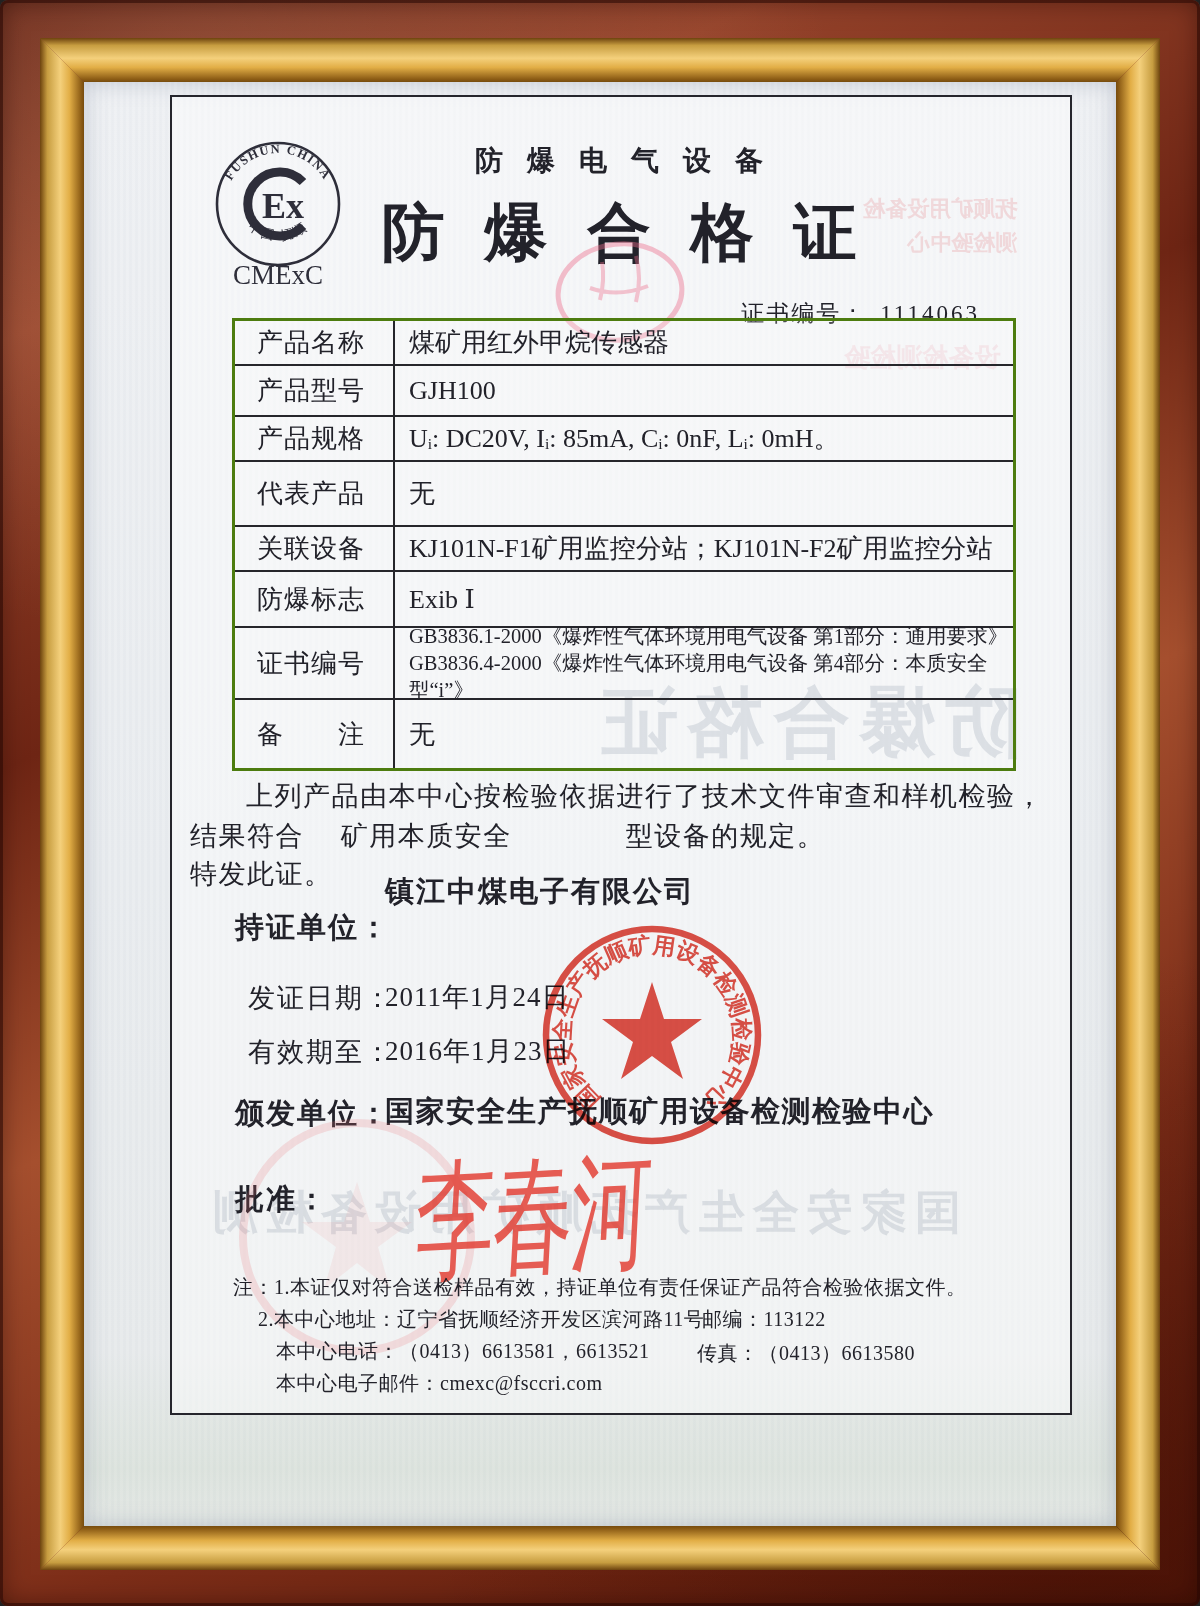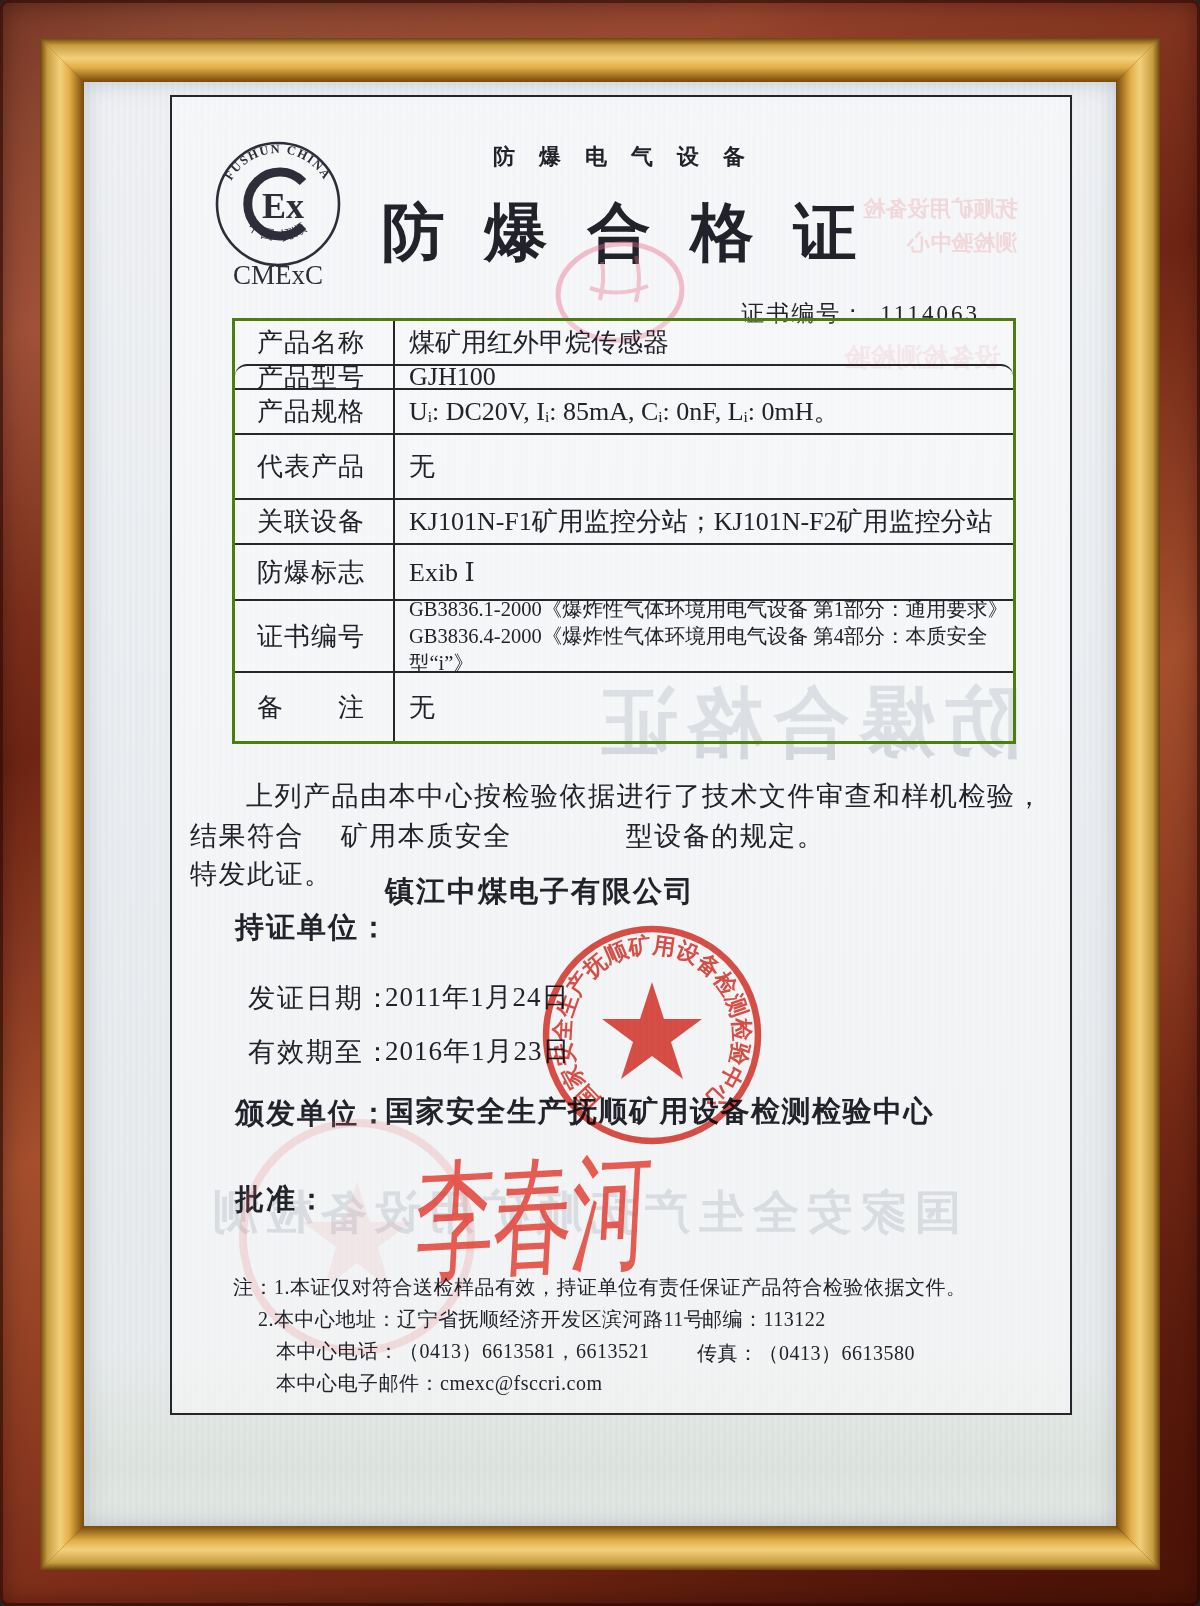--- a/index.html
+++ b/index.html
@@ -35,21 +35,21 @@
       repeating-linear-gradient(90deg, rgba(255,255,255,.05) 0 3px, rgba(175,185,200,.05) 3px 6px),
       linear-gradient(180deg,#eef0f3 0%,#e9ecef 55%,#e7eaeb 88%,#dce3dd 96%,#e3e7e4 100%);
     box-shadow:inset 0 0 22px rgba(110,120,145,.35);}
   .cert-frame{position:absolute;left:170px;top:95px;width:898px;height:1316px;
     border:2.5px solid #25252c;background:rgba(255,255,255,.45);}
 
   
   .mirror{transform:scaleX(-1);filter:blur(.6px);white-space:nowrap;font-weight:bold;}
 
   
-  .subtitle{left:170px;top:142px;width:898px;text-align:center;font-size:22px;font-weight:bold;
+  .subtitle{left:170px;top:142px;width:898px;text-align:center;font-size:28px;font-weight:bold;
             letter-spacing:24px;text-indent:24px;}
   .title{left:170px;top:190px;width:898px;text-align:center;font-size:63px;font-weight:bold;
          letter-spacing:40px;text-indent:40px;}
   .certno{left:600px;top:298px;width:380px;text-align:right;font-size:23px;letter-spacing:2px;}
   .certno .num{font-family:"Liberation Serif","DejaVu Serif",serif;margin-left:14px;letter-spacing:3px;}
 
   
   .cert-table{left:232px;top:318px;width:778px;border:3px solid #4d7c0f;background:rgba(255,255,255,.2);}
   .trow{display:flex;border-top:2.5px solid #26262b;box-sizing:border-box;}
   .trow:first-child{border-top:none;}
@@ -119,21 +119,21 @@
     <span>证书编号：</span><span class="num">1114063</span>
   </div>
 
   <div class="abs cert-table">
     <div class="trow" style="height:43px;">
       <div class="tlabel">产品名称</div>
       <div class="tvalue">
           <span>煤矿用红外甲烷传感器</span>
         </div>
     </div>
-    <div class="trow" style="height:24px;border-radius:13px;">
+    <div class="trow" style="height:51px;">
       <div class="tlabel">产品型号</div>
       <div class="tvalue">
           <span>GJH100</span>
         </div>
     </div>
     <div class="trow" style="height:45px;">
       <div class="tlabel">产品规格</div>
       <div class="tvalue">
           <span>Uᵢ: DC20V, Iᵢ: 85mA, Cᵢ: 0nF, Lᵢ: 0mH。</span>
         </div>

